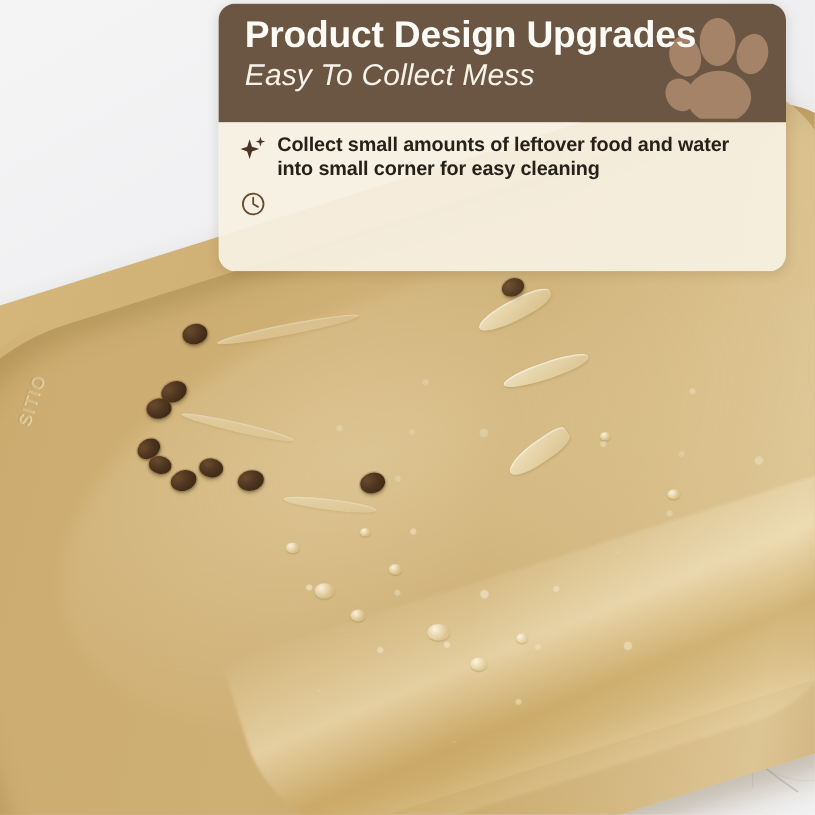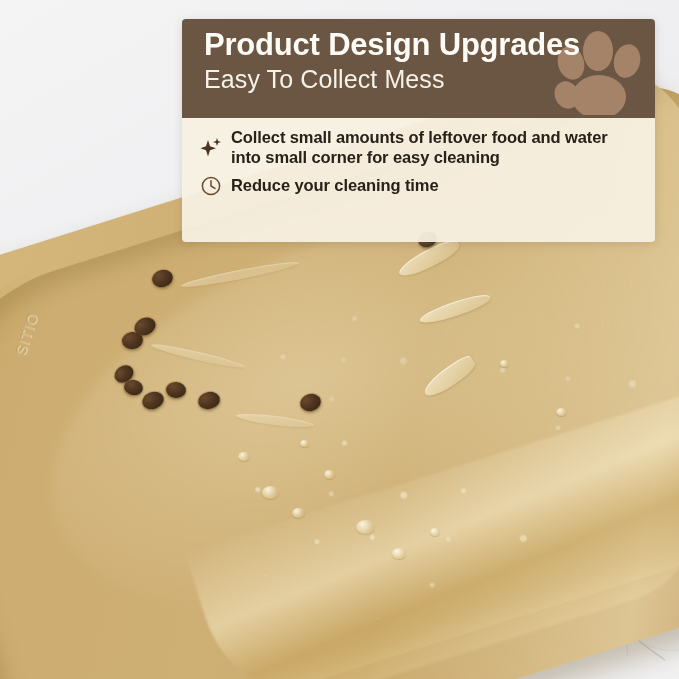--- a/index.html
+++ b/index.html
@@ -125,47 +125,47 @@
   }
   
   .kibble{
     position:absolute;border-radius:50%;
     background:radial-gradient(ellipse at 33% 28%, #6a4a2c 0%, #4e3520 45%, #33220f 100%);
     box-shadow:0 2px 3px rgba(90,66,30,.45), 0 0 0 1px rgba(120,92,48,.25);
   }
 
   
   .card{
-    position:absolute;left:182px;top:19px;width:473px;height:223px;
-    border-radius:4px;overflow:hidden;
+    position:absolute;left:182px;top:3px;width:473px;height:223px;
+    border-radius:14px;overflow:hidden;
     box-shadow:0 2px 10px rgba(80,62,36,.16);
   }
   .card-head{
     position:relative;height:99px;
     background:#6b5543;
     padding:7px 22px 0 22px;
     box-sizing:border-box;
   }
   .paw{position:absolute;right:10px;top:10px;width:92px;height:86px;opacity:.95;}
   .title{
     position:relative;z-index:2;
     color:#fdfbf6;font-size:31px;line-height:37px;font-weight:700;
     letter-spacing:-.2px;margin:0;white-space:nowrap;
   }
   .subtitle{
     position:relative;z-index:2;
     color:#f7f2e8;font-size:25px;line-height:32px;font-weight:400;
-    letter-spacing:.1px;margin:0;white-space:nowrap;
+    letter-spacing:.1px;margin:0;white-space:nowrap;font-style:italic;
   }
   .card-body{
     position:relative;height:124px;
     background:rgba(247,241,227,.93);
     padding:10px 16px 0 18px;box-sizing:border-box;
   }
-  .bullet{display:flex;align-items:center;gap:9px;margin-bottom:7px;}
+  .bullet{display:flex;align-items:flex-start;gap:9px;margin-bottom:7px;}
   .bullet .ico{flex:0 0 auto;width:22px;height:22px;margin-top:1px;}
   .bullet .txt{
     color:#282119;font-size:16.5px;line-height:19.5px;font-weight:700;
     letter-spacing:-.1px;
   }
   .b1 .txt{max-width:404px;}
 </style>
 </head>
 <body>
 
@@ -265,19 +265,18 @@
       </div>
 
 
       <div class="bullet">
         <span class="ico">
           <svg width="22" height="22" viewBox="0 0 22 22">
             <circle cx="11" cy="11" r="8.6" fill="none" stroke="#6b4a2c" stroke-width="1.5"></circle>
             <path d="M11 5.8 V11 L15 13.4" fill="none" stroke="#6b4a2c" stroke-width="1.5" stroke-linecap="round" stroke-linejoin="round"></path>
           </svg>
         </span>
-        <span class="txt">Reduce your cleaning time</span>
       </div>
 
     </div>
   </div>
 
 </div>
 
 </body></html>

